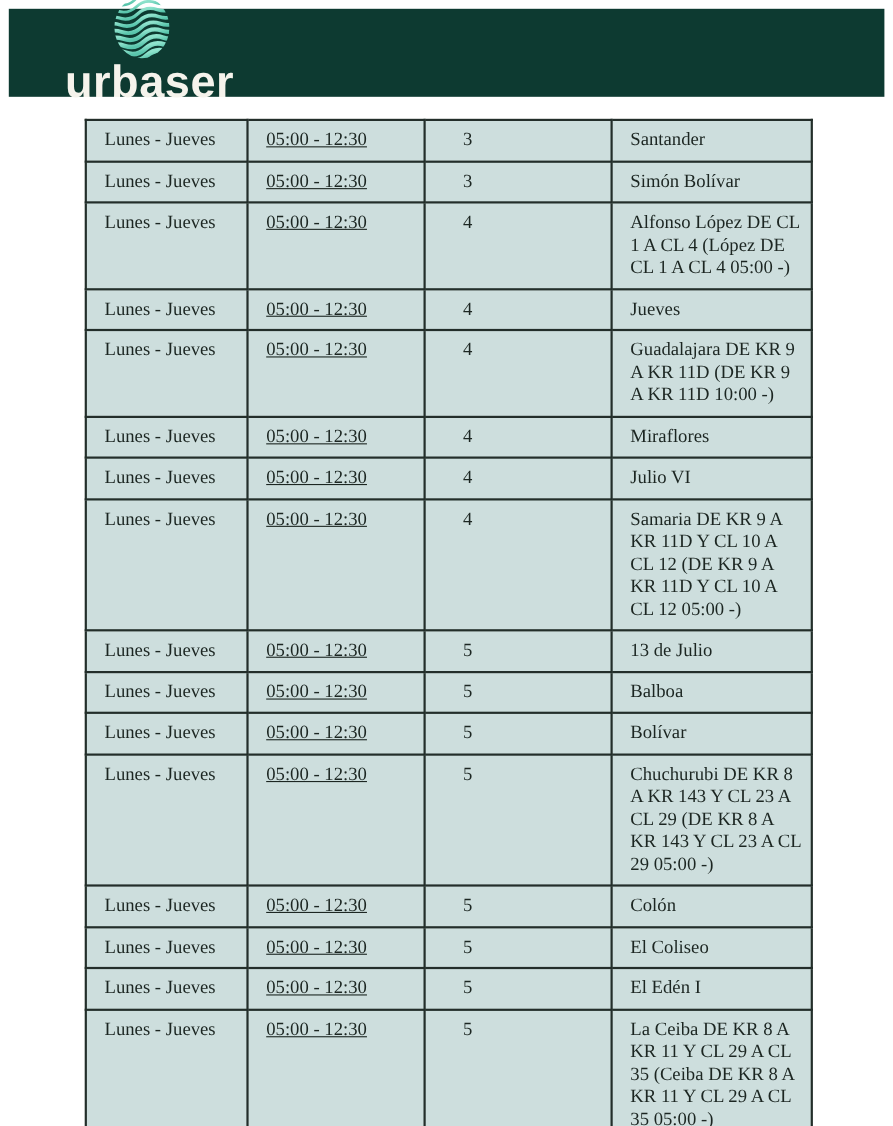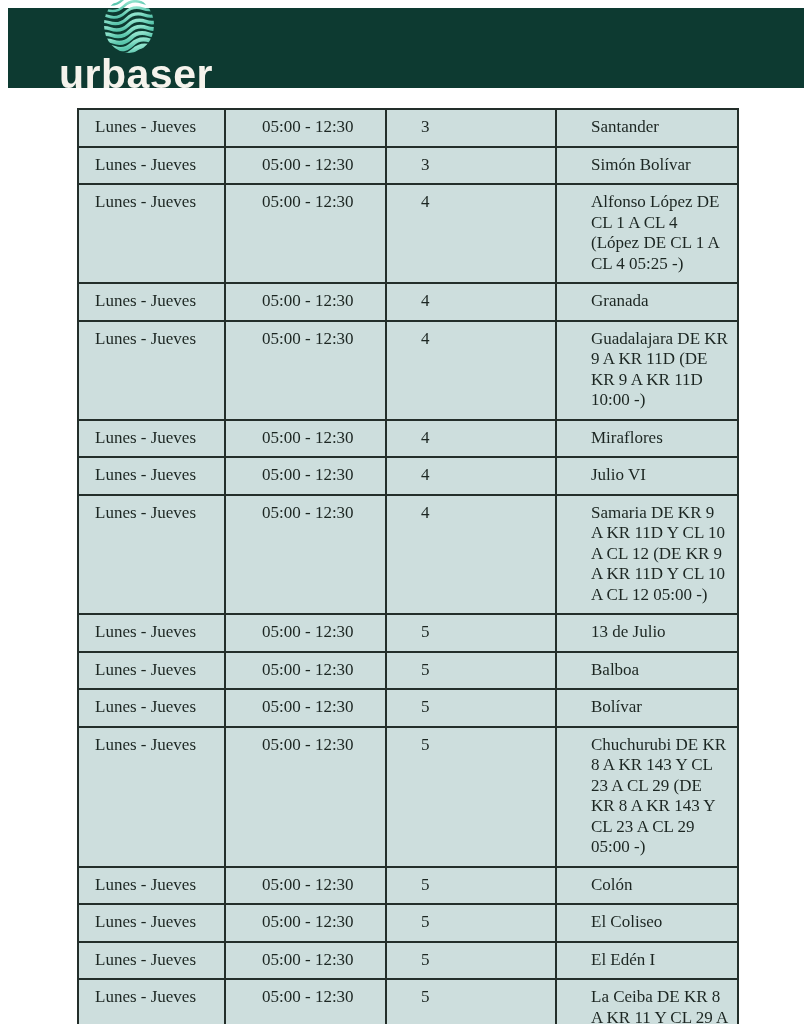--- a/index.html
+++ b/index.html
@@ -59,23 +59,23 @@
     vertical-align: top;
     font-size: 17px;
     line-height: 20.5px;
     color: #1c2622;
     padding-top: 7px;
     padding-bottom: 8px;
     padding-right: 8px;
     word-wrap: break-word;
   }
   td.c-day  { padding-left: 16px; }
-  td.c-time { padding-left: 36px; }
+  td.c-time { padding-left: 16px; text-decoration: underline; }
   td.c-zone { padding-left: 34px; }
-  td.c-name { padding-left: 34px; }
+  td.c-name { padding-left: 16px; }
 </style>
 </head>
 <body>
 
 <div class="topbar">
   <div class="brand-lockup">
     <span class="wave-icon">
       <svg width="54" height="58" viewBox="0 0 54 58" aria-hidden="true">
         <defs>
           <linearGradient id="wg" x1="0" y1="0" x2="0" y2="1">
@@ -124,28 +124,28 @@
     <td class="c-day">Lunes - Jueves</td>
     <td class="c-time">05:00 - 12:30</td>
     <td class="c-zone">3</td>
     <td class="c-name">Simón Bolívar</td>
   </tr>
 
   <tr>
     <td class="c-day">Lunes - Jueves</td>
     <td class="c-time">05:00 - 12:30</td>
     <td class="c-zone">4</td>
-    <td class="c-name">Alfonso López DE CL 1 A CL 4 (López DE CL 1 A CL 4 05:25 -)</td>
-  </tr>
-
-  <tr>
-    <td class="c-day">Lunes - Jueves</td>
-    <td class="c-time">05:00 - 12:30</td>
-    <td class="c-zone">4</td>
-    <td class="c-name">Granada</td>
+    <td class="c-name">Alfonso López DE CL 1 A CL 4 (López DE CL 1 A CL 4 05:00 -)</td>
+  </tr>
+
+  <tr>
+    <td class="c-day">Lunes - Jueves</td>
+    <td class="c-time">05:00 - 12:30</td>
+    <td class="c-zone">4</td>
+    <td class="c-name">Jueves</td>
   </tr>
 
   <tr>
     <td class="c-day">Lunes - Jueves</td>
     <td class="c-time">05:00 - 12:30</td>
     <td class="c-zone">4</td>
     <td class="c-name">Guadalajara DE KR 9 A KR 11D (DE KR 9 A KR 11D 10:00 -)</td>
   </tr>
 
   <tr>

